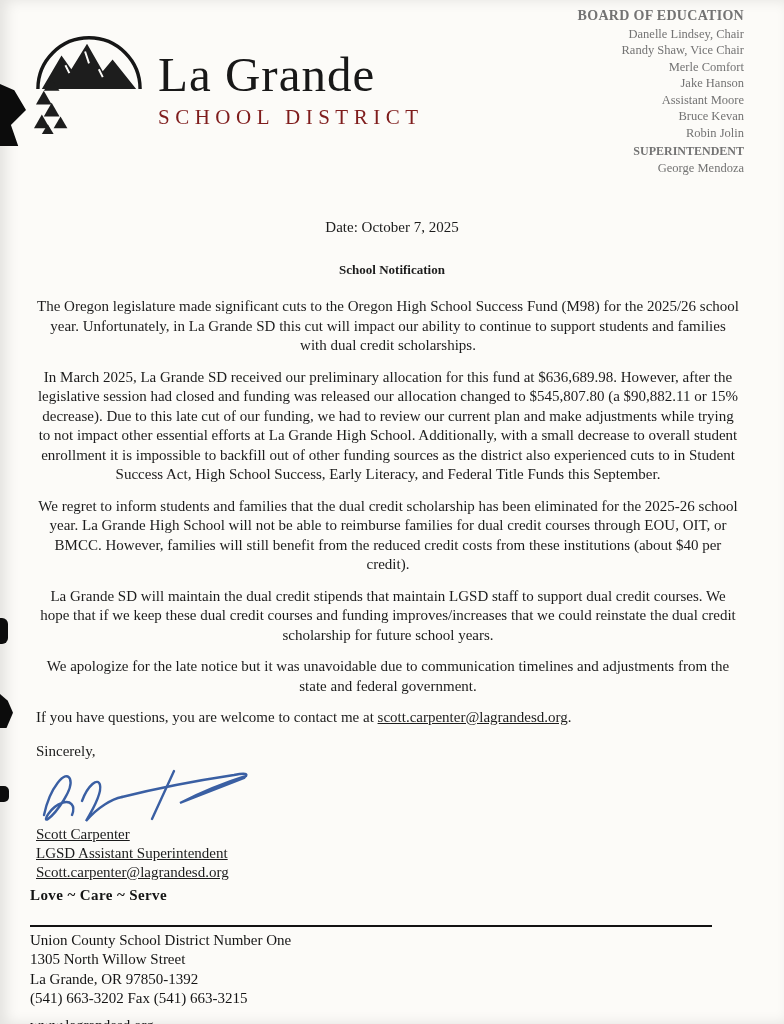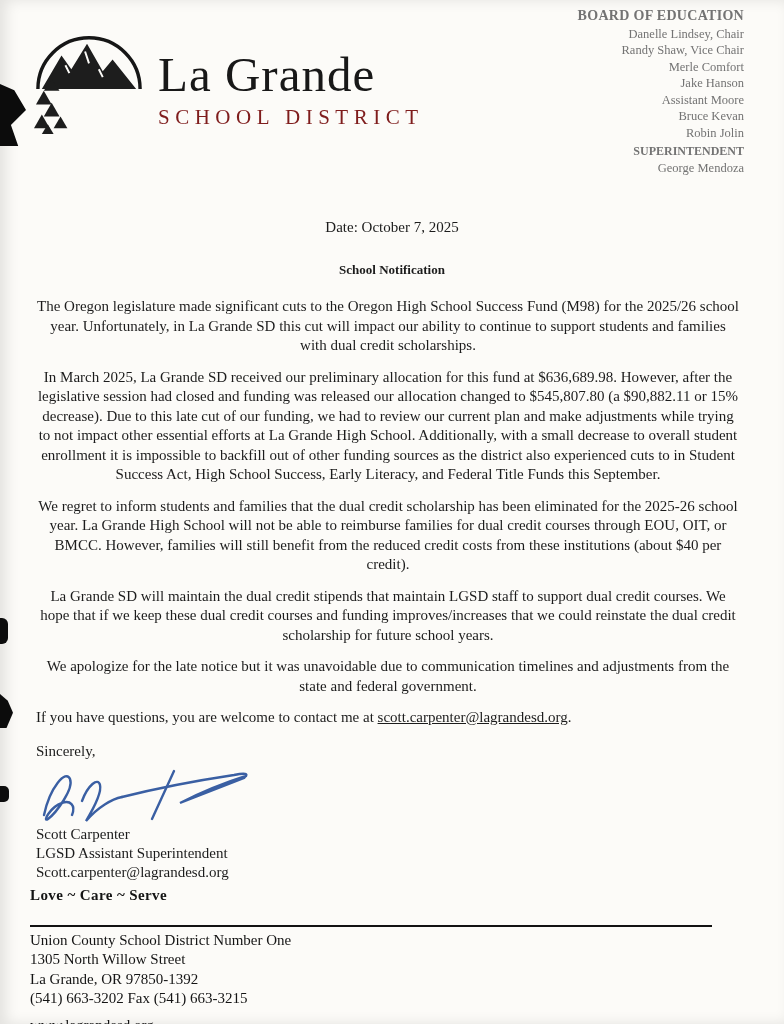--- a/index.html
+++ b/index.html
@@ -31,21 +31,21 @@
   .board .hd2{font-weight:bold;font-size:12px;margin-top:2px;}
   
   .content{position:absolute;left:36px;right:36px;top:218px;font-size:15px;line-height:19.5px;}
   .date-line{margin-bottom:22px;text-align:center;}
   .letter-title{text-align:center;font-weight:bold;font-size:13px;margin-bottom:18px;}
   .content p{margin:0 8px 12px 0;text-align:center;}
   .contact-line{margin:2px 0 14px 0;}
   .contact-line .email{text-decoration:underline;}
   .closing{margin:4px 0 0 0;}
   .sig-svg{display:block;margin:2px 0 -12px -4px;}
-  .sig-block{line-height:19px;}
+  .sig-block{line-height:19px;text-decoration:underline;}
   
   .footer{position:absolute;left:30px;right:44px;top:886px;font-size:15px;line-height:19.5px;color:#141414;}
   .motto{font-weight:bold;letter-spacing:.4px;padding-bottom:19px;border-bottom:2.5px solid #121212;margin-bottom:4px;width:96%;}
   .footer .last{margin-top:7px;}
 </style>
 </head>
 <body>
 
 <div class="page">
 

